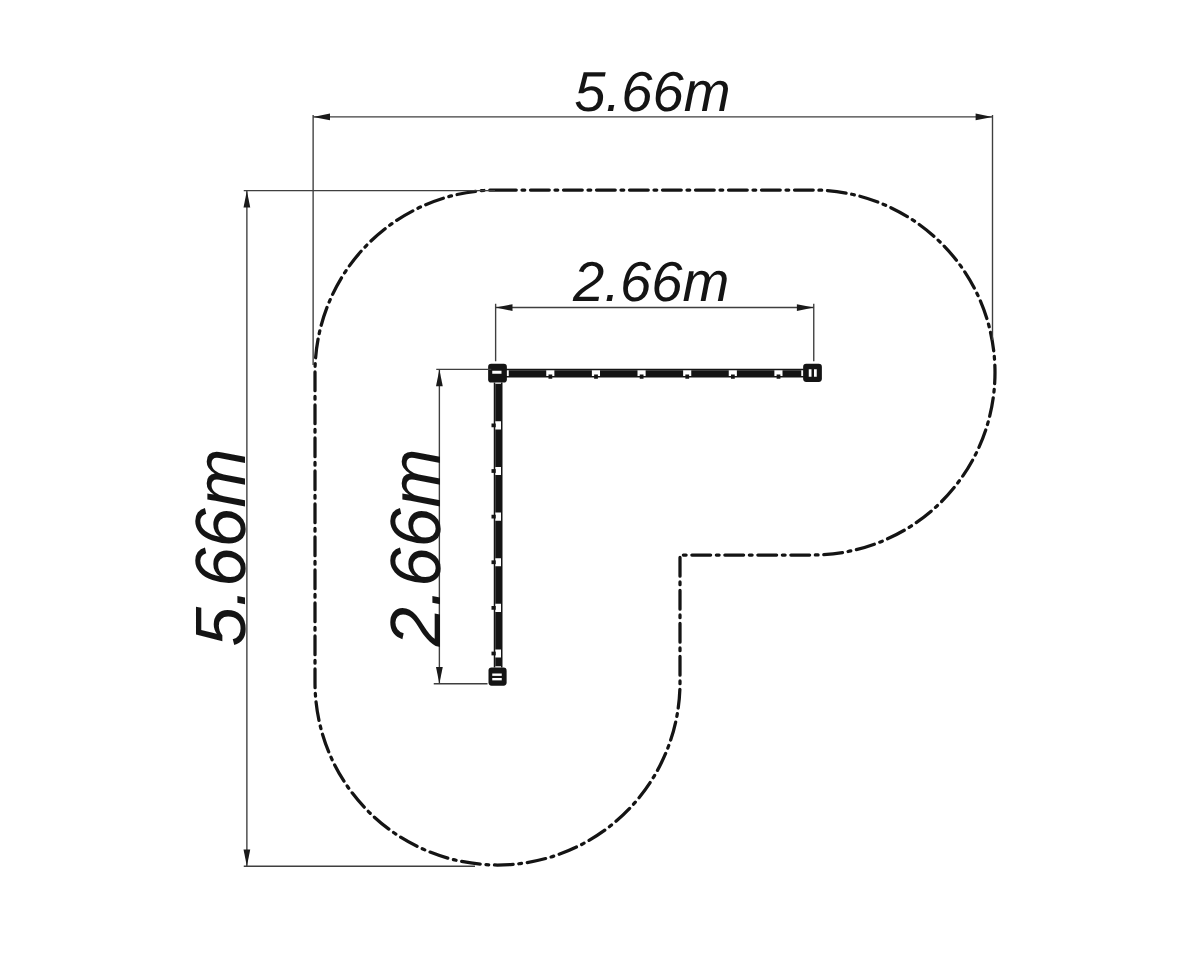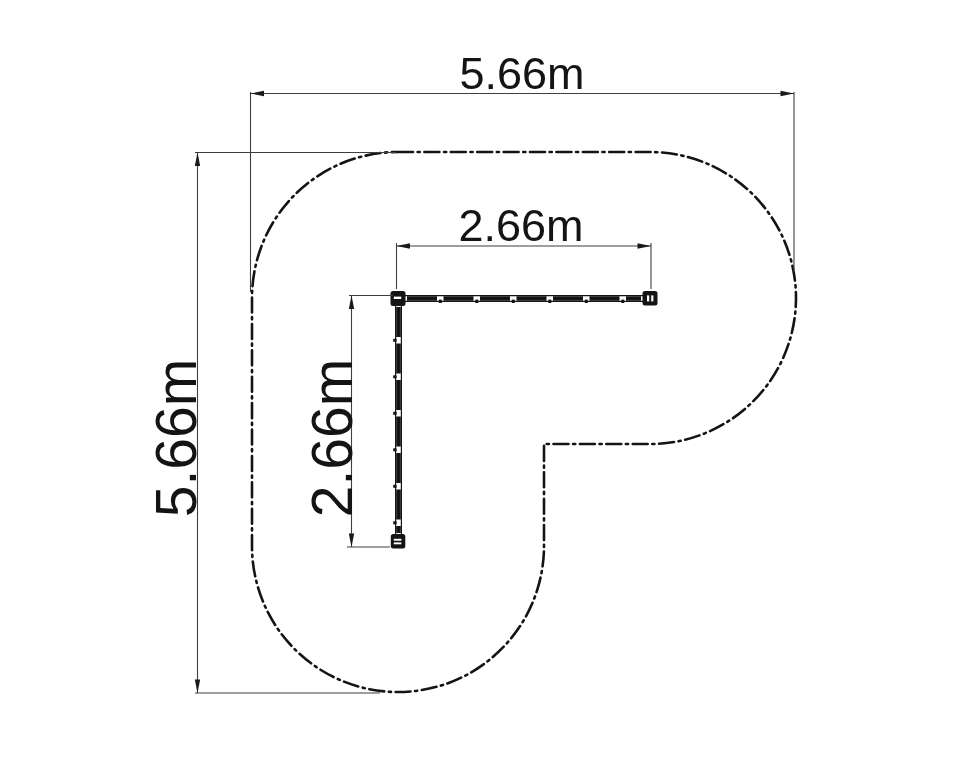--- a/index.html
+++ b/index.html
@@ -6,20 +6,21 @@
     margin: 0;
     padding: 0;
     background: #ffffff;
   }
   #stage {
     position: relative;
     width: 956px;
     height: 768px;
     background: #ffffff;
     overflow: hidden;
+    font-style: italic;
   }
   svg {
     display: block;
   }
   .dim-text {
     font-family: "Liberation Sans", "DejaVu Sans", sans-serif;
     fill: #141414;
   }
   .dim-text-h { font-size: 45px; }
   .dim-text-v { font-size: 57px; }

